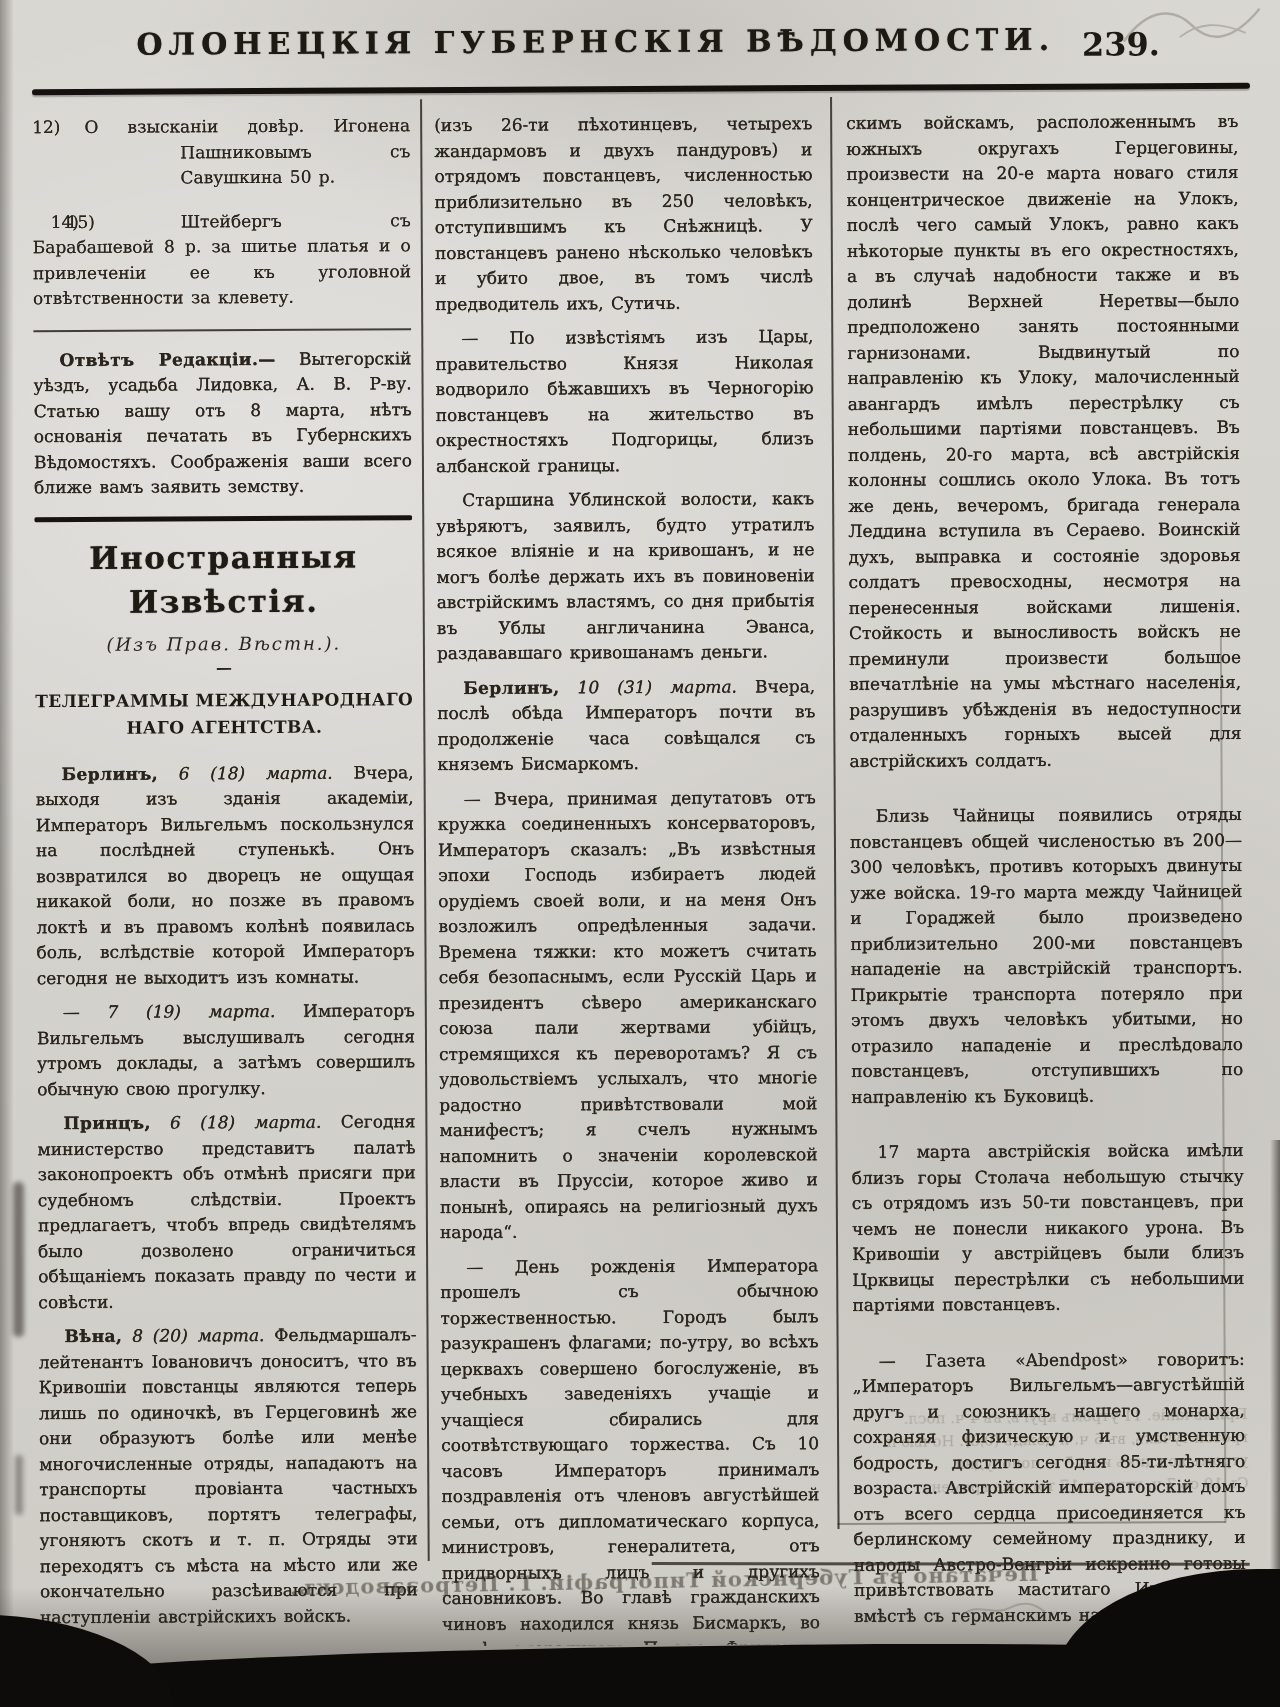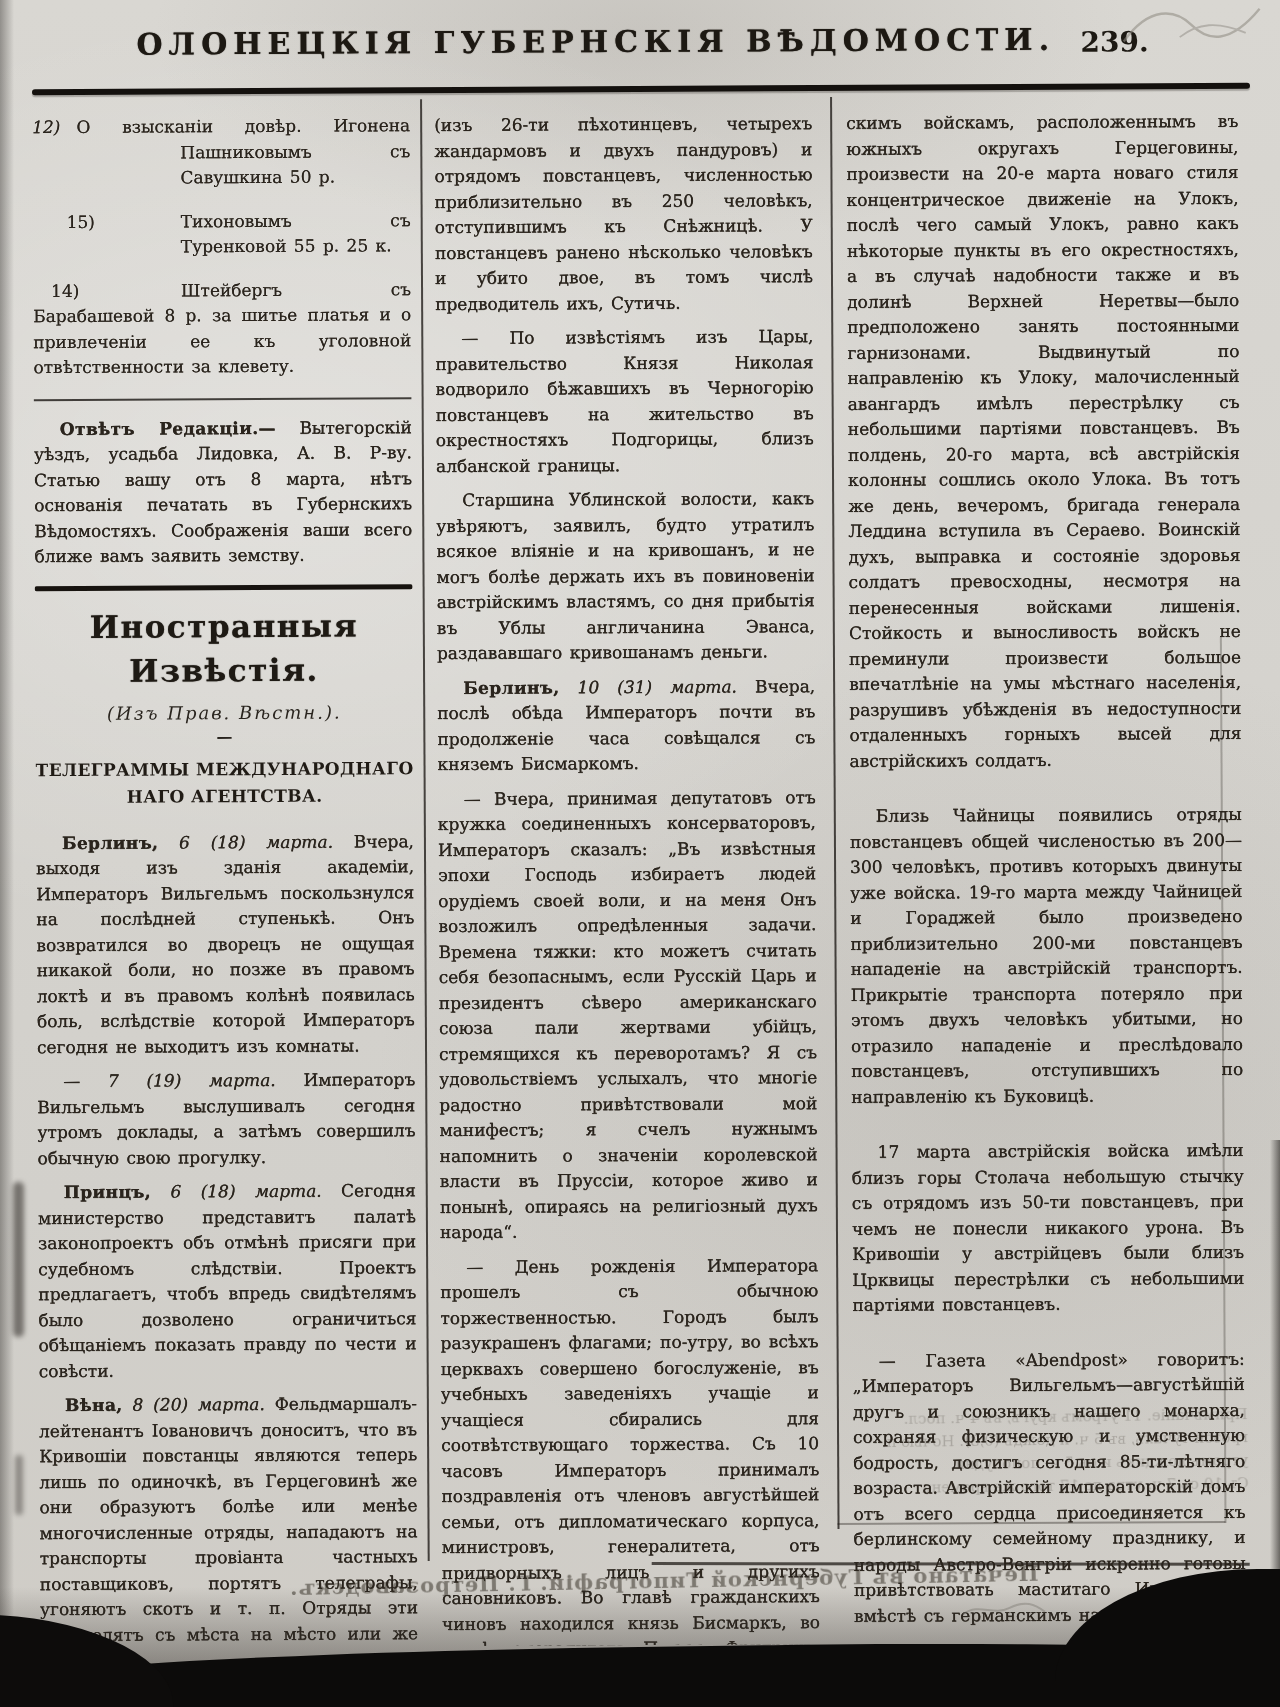--- a/index.html
+++ b/index.html
@@ -13,39 +13,39 @@
     font-family:"DejaVu Serif","Liberation Serif",serif;
     color:#29241e;
   }
   .sheet{position:absolute;inset:0;transform:rotate(-0.3deg);}
   
   .masthead-title{
     position:absolute;left:20px;top:24px;width:1160px;text-align:center;
     font-size:30px;font-weight:bold;letter-spacing:6px;white-space:nowrap;
     color:#1d1913;text-shadow:0 0 1px rgba(30,25,20,.8);
   }
-  .page-number{position:absolute;right:127px;top:28px;font-size:28px;font-weight:bold;color:#1d1913;}
+  .page-number{position:absolute;right:116px;top:28px;font-size:32px;font-weight:bold;color:#1d1913;}
   .masthead-rule{position:absolute;left:36px;top:86px;width:1218px;height:6px;background:#14110e;border-radius:3px;box-shadow:0 2px 1px rgba(20,16,12,.25);}
   
   .col{position:absolute;top:100px;height:1545px;overflow:hidden;padding-top:12px;box-sizing:border-box;z-index:2;}
   .vrule{position:absolute;width:2px;background:rgba(28,24,20,.78);z-index:2;}
   .blk{margin:0 0 9px 0;}
   .para{
     font-size:17px;line-height:25.5px;text-align:justify;text-indent:26px;margin:0 0 9px 0;
     word-spacing:2px;color:#2a241d;
     text-shadow:0 0 .6px rgba(42,36,28,.85), .3px .4px .5px rgba(42,36,28,.35);
   }
   .para.noindent{text-indent:0;}
   .para.gap-before{margin-top:30px;}
   .lead{font-weight:bold;letter-spacing:.4px;}
   .date{font-style:italic;}
   .numbered{position:relative;font-size:17px;line-height:25.5px;text-align:justify;word-spacing:2px;
     margin:0 0 18px 0;color:#2a241d;text-shadow:0 0 .6px rgba(42,36,28,.85);}
   .layout-run-on{padding-left:148px;text-indent:-148px;}
-  .layout-run-on .num{margin-right:16px;font-style:italic;}
+  .layout-run-on .num{margin-right:24px;}
   .layout-aligned{padding-left:148px;}
   .layout-aligned .num{position:absolute;left:34px;top:0;}
   .layout-aligned-loose{text-indent:148px;}
   .layout-aligned-loose .num{position:absolute;left:18px;top:0;text-indent:0;}
   .colrule{border:none;margin:10px auto 16px auto;width:100%;}
   .colrule.thin{height:2px;background:rgba(25,21,17,.8);}
   .colrule.thick{height:5px;background:#17130f;border-radius:2px;margin:16px auto 14px auto;}
   .h1{font-size:31px;font-weight:bold;text-align:center;letter-spacing:1.5px;line-height:44px;
       margin:2px 0 10px 0;color:#1e1a14;text-shadow:0 0 1px rgba(30,25,20,.8);}
   .sub{font-style:italic;font-size:18px;text-align:center;letter-spacing:2px;margin:8px 0 4px 0;}
@@ -91,21 +91,21 @@
 
 <div class="page">
   <div class="sheet">
 
     <div class="masthead-title">ОЛОНЕЦКІЯ ГУБЕРНСКІЯ ВѢДОМОСТИ.</div>
     <div class="page-number">239.</div>
     <div class="masthead-rule"></div>
 
     <div class="col" id="col-0" style="left:36px;width:378px;">
         <div class="blk numbered layout-run-on"><span class="num">12)</span><span class="ntext">О взысканіи довѣр. Игонена Пашниковымъ съ Савушкина 50 р.</span></div>
-        <div class="blk numbered layout-aligned"><span class="num">15)</span><span class="ntext">Тихоновымъ съ Туренковой 55 р. 25 к.</span></div>
+        <div class="blk numbered layout-aligned"><span class="num">15)</span></div>
         <div class="blk numbered layout-aligned-loose"><span class="num">14)</span><span class="ntext">Штейбергъ съ Барабашевой 8 р. за шитье платья и о привлеченіи ее къ уголовной отвѣтственности за клевету.</span></div>
         <div class="blk colrule thin"></div>
         <p class="para"><span class="lead">Отвѣтъ Редакціи.—</span> <span>Вытегорскій уѣздъ, усадьба Лидовка, А. В. Р-ву. Статью вашу отъ 8 марта, нѣтъ основанія печатать въ Губернскихъ Вѣдомостяхъ. Соображенія ваши всего ближе вамъ заявить земству.</span></p>
         <div class="blk colrule thick"></div>
         <div class="blk h1">Иностранныя Извѣстія.</div>
         <div class="blk sub">(Изъ Прав. Вѣстн.).</div>
         <div class="blk dashsep">—</div>
         <div class="blk agency">
           <div>ТЕЛЕГРАММЫ МЕЖДУНАРОДНАГО ТЕЛЕГРАФ-</div>
           <div>НАГО АГЕНТСТВА.</div>

